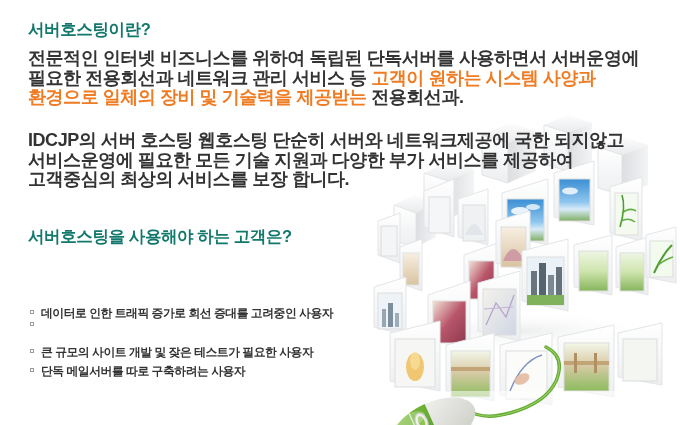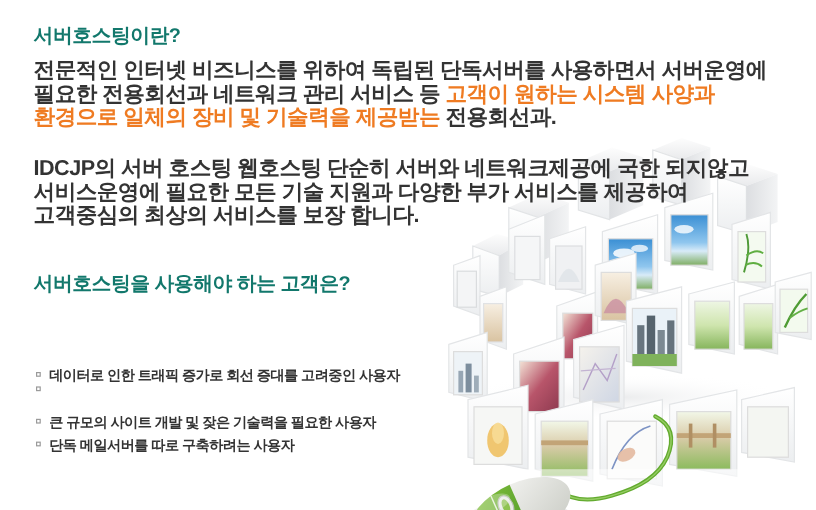--- a/index.html
+++ b/index.html
@@ -306,21 +306,21 @@
     <div class="bullets">
       <div class="bullet-row">
         <span class="bullet-mark"></span>
         <span class="bullet-text">데이터로 인한 트래픽 증가로 회선 증대를 고려중인 사용자</span>
       </div>
       <div class="bullet-row">
         <span class="bullet-mark"></span>
       </div>
       <div class="bullet-row">
         <span class="bullet-mark"></span>
-        <span class="bullet-text">큰 규모의 사이트 개발 및 잦은 기술력을 필요한 사용자</span>
+        <span class="bullet-text">큰 규모의 사이트 개발 및 잦은 테스트가 필요한 사용자</span>
       </div>
       <div class="bullet-row">
         <span class="bullet-mark"></span>
         <span class="bullet-text">단독 메일서버를 따로 구축하려는 사용자</span>
       </div>
     </div>
 
   </div>
 </div>
 

